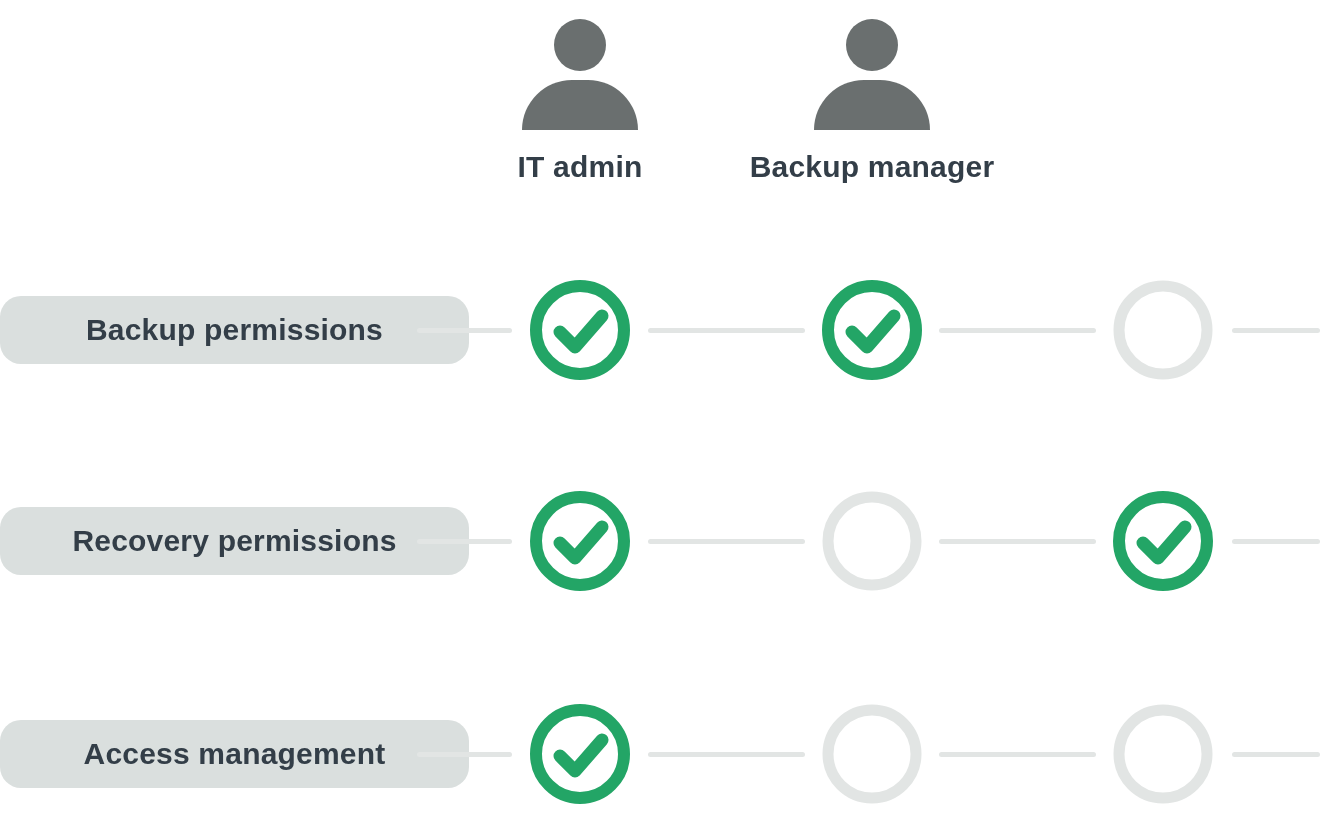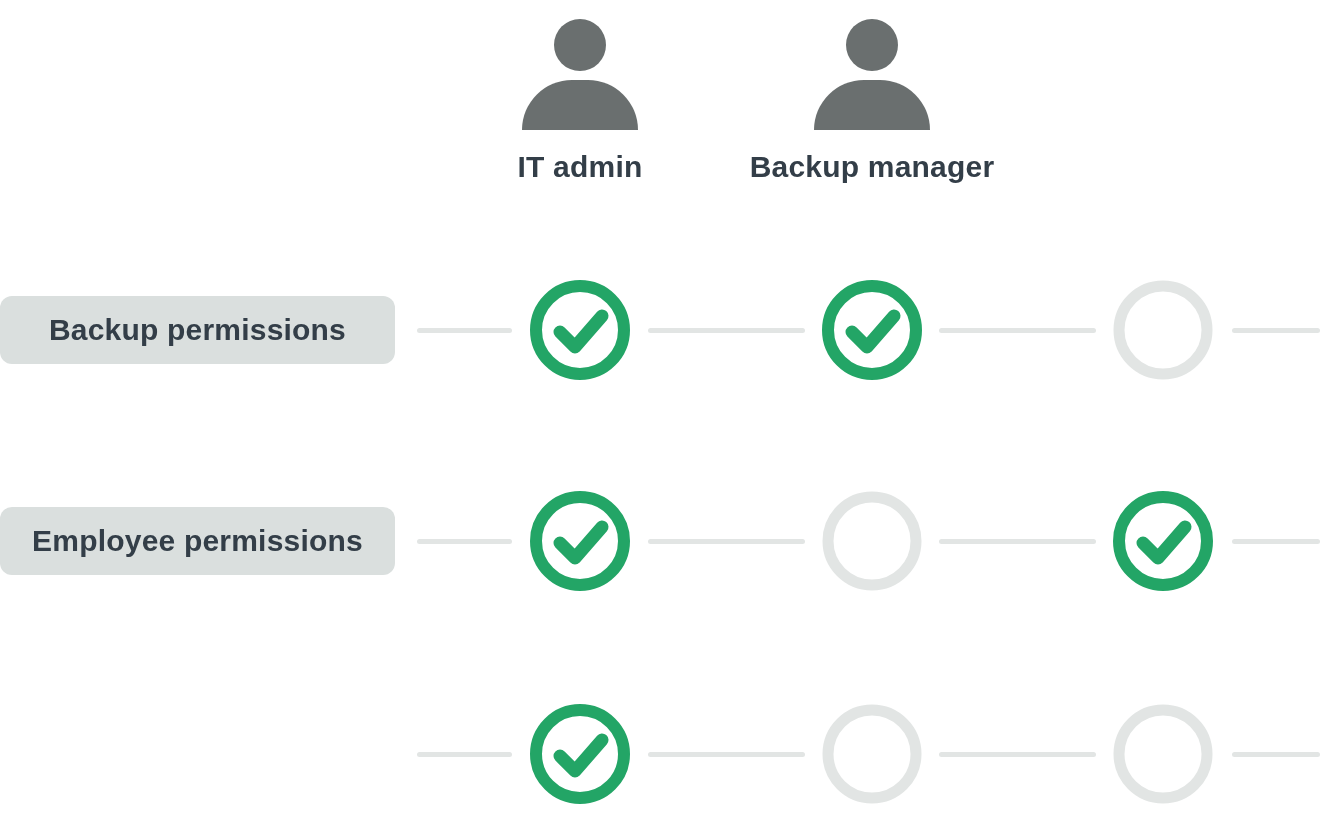--- a/index.html
+++ b/index.html
@@ -25,22 +25,22 @@
   }
   .col-label {
     position: absolute; left: 0; top: 150px; width: 300px;
     text-align: center; font-size: 30px; font-weight: 600;
     color: var(--text-dark); letter-spacing: 0.2px; white-space: nowrap;
   }
 
   
   .matrix-row { position: absolute; left: 0; width: 1320px; height: 100px; }
   .row-pill {
-    position: absolute; left: 0; top: 16px; width: 395px; height: 68px;
-    background: var(--pill-bg); border-radius: 12px;
+    position: absolute; left: 0; top: 16px; width: 469px; height: 68px;
+    background: var(--pill-bg); border-radius: 21px;
     display: flex; align-items: center; justify-content: center;
     font-size: 30px; font-weight: 600; color: var(--text-dark);
     letter-spacing: 0.2px; white-space: nowrap;
   }
   .seg {
     position: absolute; top: 48px; height: 5px;
     background: var(--line-gray); border-radius: 3px;
   }
   .seg-a { left: 417px;  width: 95px;  }
   .seg-b { left: 648px;  width: 157px; }
@@ -107,21 +107,21 @@
     <div class="perm-circle c3 empty">
       <svg viewBox="0 0 100 100">
           <circle class="ring" cx="50" cy="50" r="44"></circle>
           <path class="tick" d="M30 52 L45 67 L72 36"></path>
         </svg>
     </div>
     <div class="seg seg-d"></div>
   </div>
 
   <div class="matrix-row row-2">
-    <div class="row-pill">Employee permissions</div>
+    <div class="row-pill">Recovery permissions</div>
     <div class="seg seg-a"></div>
     <div class="perm-circle c1 checked">
       <svg viewBox="0 0 100 100">
           <circle class="ring" cx="50" cy="50" r="44"></circle>
           <path class="tick" d="M30 52 L45 67 L72 36"></path>
         </svg>
     </div>
     <div class="seg seg-b"></div>
     <div class="perm-circle c2 empty">
       <svg viewBox="0 0 100 100">
@@ -133,20 +133,21 @@
     <div class="perm-circle c3 checked">
       <svg viewBox="0 0 100 100">
           <circle class="ring" cx="50" cy="50" r="44"></circle>
           <path class="tick" d="M30 52 L45 67 L72 36"></path>
         </svg>
     </div>
     <div class="seg seg-d"></div>
   </div>
 
   <div class="matrix-row row-3">
+    <div class="row-pill">Access management</div>
     <div class="seg seg-a"></div>
     <div class="perm-circle c1 checked">
       <svg viewBox="0 0 100 100">
           <circle class="ring" cx="50" cy="50" r="44"></circle>
           <path class="tick" d="M30 52 L45 67 L72 36"></path>
         </svg>
     </div>
     <div class="seg seg-b"></div>
     <div class="perm-circle c2 empty">
       <svg viewBox="0 0 100 100">

